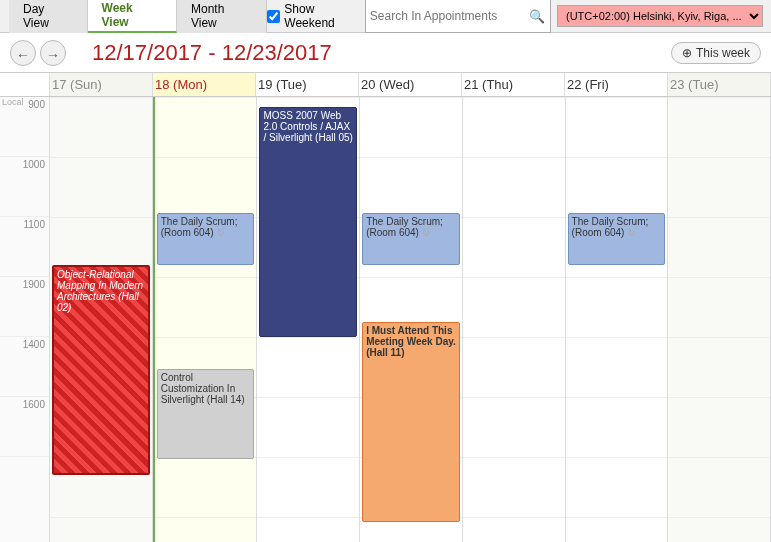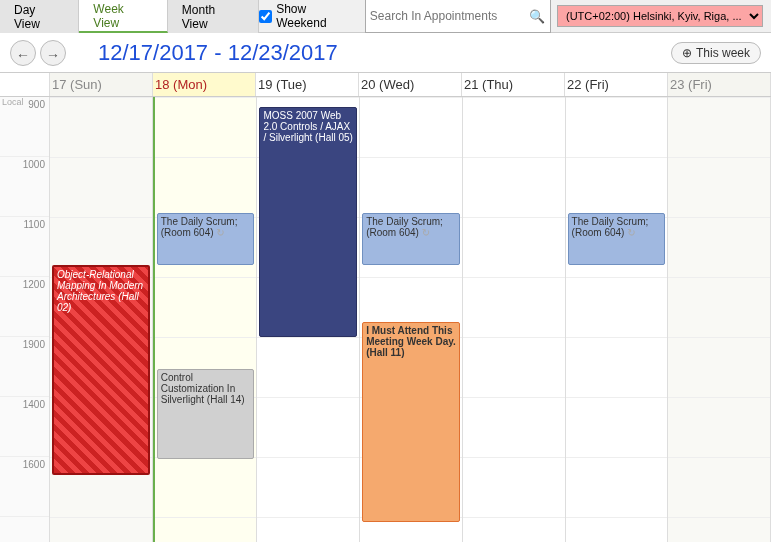--- a/index.html
+++ b/index.html
@@ -1,38 +1,40 @@
 <!DOCTYPE html>
 <html><head>
   <meta charset="utf-8">
   <style>
     * { box-sizing: border-box; margin: 0; padding: 0; }
     body { font-family: Arial, sans-serif; font-size: 12px; background: #fff; overflow: hidden; width: 771px; height: 542px; }
 
     
     .toolbar {
       display: flex;
+      align-items: center;
       height: 33px;
       border-bottom: 1px solid #ccc;
       background: #f0f0f0;
+      padding-left: 9px;
     }
     .tab {
       height: 33px;
       display: flex;
       align-items: center;
       padding: 0 14px;
       cursor: pointer;
       border-right: 1px solid #ccc;
       font-size: 12px;
       background: #e4e4e4;
     }
     .tab.active {
       background: #fff;
       border-bottom: 2px solid #6ab04c;
-      font-weight: normal;
+      font-weight: bold;
       color: #4a7c1f;
     }
     .toolbar-right {
       display: flex;
       align-items: center;
       margin-left: auto;
       gap: 6px;
       padding-right: 8px;
     }
     .checkbox-label {
@@ -85,22 +87,22 @@
       border-radius: 50%;
       cursor: pointer;
       background: #f0f0f0;
       margin-right: 4px;
       font-size: 14px;
       color: #555;
     }
     .nav-title {
       font-size: 22px;
       font-weight: normal;
-      color: #1d4ed8;
-      margin: 0 28px;
+      color: #b91c1c;
+      margin: 0 22px;
       flex: 1;
     }
     .this-week-btn {
       display: flex;
       align-items: center;
       gap: 4px;
       border: 1px solid #bbb;
       border-radius: 12px;
       padding: 3px 10px;
       cursor: pointer;
@@ -280,31 +282,30 @@
 <div class="calendar-container">
 
   <div class="day-headers">
     <div class="time-col-header"></div>
     <div class="day-header weekend">17 (Sun)</div>
     <div class="day-header today">18 (Mon)</div>
     <div class="day-header">19 (Tue)</div>
     <div class="day-header">20 (Wed)</div>
     <div class="day-header">21 (Thu)</div>
     <div class="day-header">22 (Fri)</div>
-    <div class="day-header weekend">23 (Fri)</div>
+    <div class="day-header weekend">23 (Tue)</div>
   </div>
 
   <div class="calendar-body">
 
     <div class="time-col">
       <span class="local-label">Local</span>
       <div class="time-slot">900</div>
       <div class="time-slot">1000</div>
       <div class="time-slot">1100</div>
-      <div class="time-slot">1200</div>
       <div class="time-slot">1900</div>
       <div class="time-slot">1400</div>
       <div class="time-slot">1600</div>
 
     </div>
 
     <div class="day-columns">
 
       <div class="day-col weekend-col" style="position:relative;">
         <div class="hour-line" style="top:0px"></div>

